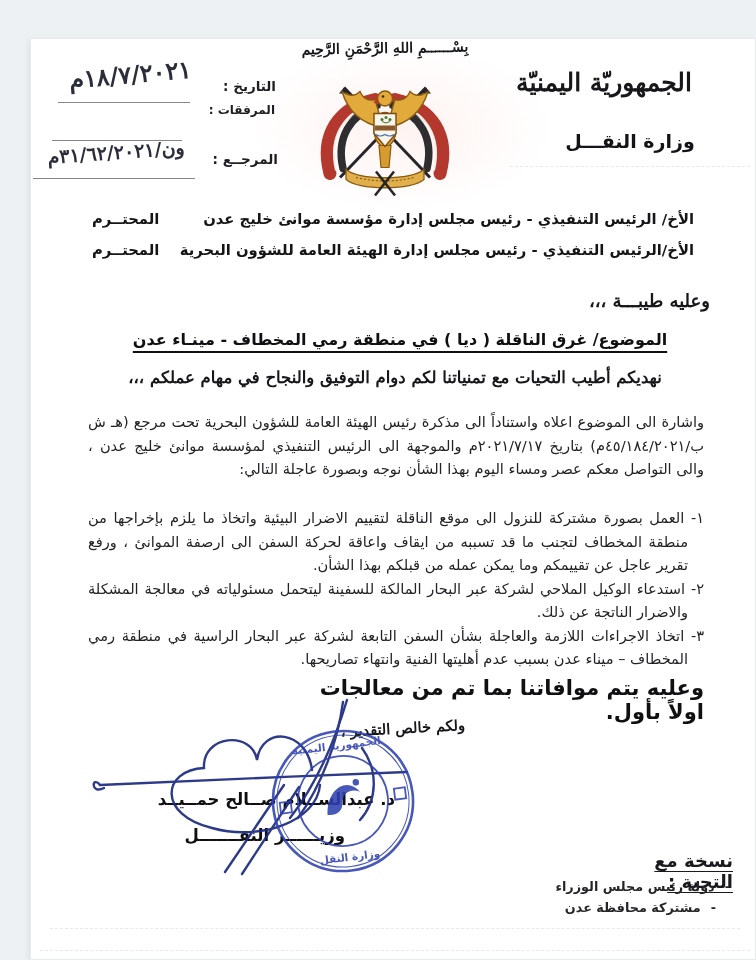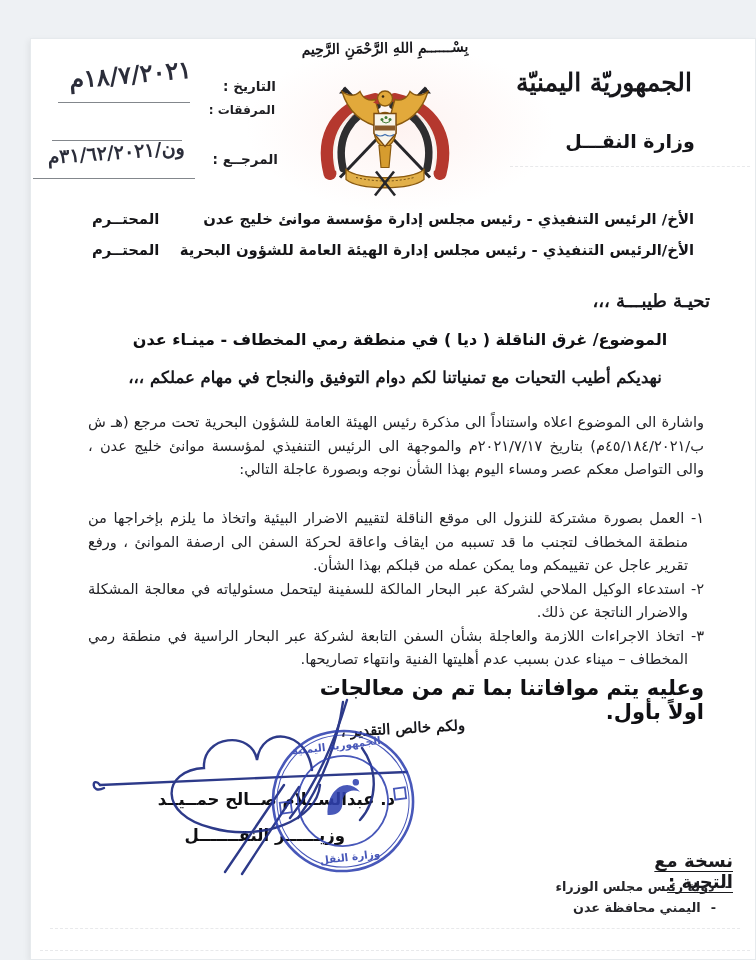--- a/index.html
+++ b/index.html
@@ -16,21 +16,21 @@
   .abs { position:absolute; }
   .ink { color:#1e1e22;text-align:right; }
   .bold { font-weight:bold; }
   .callig { font-family:"DejaVu Serif", serif; font-weight:bold; color:#17171b; }
   .hand { font-family:"DejaVu Serif", serif; font-weight:bold; color:#2b2d3a; }
   .center { text-align:center; }
   .justify { text-align:justify; text-align-last:right; }
   .body-text { font-size:14.6px; line-height:23.5px; color:#232327; }
   .uline { border-bottom:1.4px solid #83878c; height:1px; }
   .row { display:flex; justify-content:space-between; align-items:baseline; }
-  .subject { text-underline-offset:6px; text-decoration-thickness:1.5px; }
+  .subject { text-decoration:underline; text-underline-offset:6px; text-decoration-thickness:1.5px; }
   .hang { padding-right:16px; text-indent:-16px; }
   .scanline { border-top:1px dashed rgba(90,100,110,.14); }
   .cc-item { display:flex; gap:10px; font-weight:bold; font-size:12.8px; color:#26262a; line-height:21px; }
   svg { display:block; }
 </style>
 </head>
 <body>
 
 <div class="canvas">
   <div class="page">
@@ -97,21 +97,21 @@
 
     <div class="abs row bold" style="left:62px; top:172px; width:602px; font-size:14.8px; color:#151518;">
       <span>الأخ/ الرئيس التنفيذي - رئيس مجلس إدارة مؤسسة موانئ خليج عدن</span>
       <span>المحتــرم</span>
     </div>
     <div class="abs row bold" style="left:62px; top:203px; width:602px; font-size:14.8px; color:#151518;">
       <span>الأخ/الرئيس التنفيذي - رئيس مجلس إدارة الهيئة العامة للشؤون البحرية</span>
       <span>المحتــرم</span>
     </div>
 
-    <div class="abs callig" style="left:520px; top:252px; width:160px; font-size:18px;">تحيـة طيبـــة ،،،</div>
+    <div class="abs callig" style="left:520px; top:252px; width:160px; font-size:18px;">وعليه طيبـــة ،،،</div>
 
     <div class="abs bold center subject" style="left:75px; top:292px; width:590px; font-size:16px; color:#101013;">الموضوع/ غرق الناقلة ( ديا ) في منطقة رمي المخطاف - مينـاء عدن</div>
 
     <div class="abs callig center" style="left:55px; top:330px; width:620px; font-size:16.5px;">نهديكم أطيب التحيات مع تمنياتنا لكم دوام التوفيق والنجاح في مهام عملكم ،،،</div>
 
     <div class="abs justify body-text" style="left:58px; top:372px; width:616px;">واشارة الى الموضوع اعلاه واستناداً الى مذكرة رئيس الهيئة العامة للشؤون البحرية تحت مرجع (هـ ش ب/٤٥/١٨٤/٢٠٢١م) بتاريخ ٢٠٢١/٧/١٧م والموجهة الى الرئيس التنفيذي لمؤسسة موانئ خليج عدن ، والى التواصل معكم عصر ومساء اليوم بهذا الشأن نوجه وبصورة عاجلة التالي:</div>
 
     <div class="abs" style="left:58px; top:468px; width:616px;">
       <div class="justify body-text hang">١- العمل بصورة مشتركة للنزول الى موقع الناقلة لتقييم الاضرار البيئية واتخاذ ما يلزم بإخراجها من منطقة المخطاف لتجنب ما قد تسببه من ايقاف واعاقة لحركة السفن الى ارصفة الموانئ ، ورفع تقرير عاجل عن تقييمكم وما يمكن عمله من قبلكم بهذا الشأن.</div>
       <div class="justify body-text hang">٢- استدعاء الوكيل الملاحي لشركة عبر البحار المالكة للسفينة ليتحمل مسئولياته في معالجة المشكلة والاضرار الناتجة عن ذلك.</div>
@@ -155,20 +155,20 @@
     </div>
 
     <div class="abs bold" style="left:583px; top:812px; width:120px; font-size:18px; color:#1a1a1e; text-decoration:underline; text-underline-offset:4px;">نسخة مع التحية :</div>
     <div class="abs" style="left:500px; top:838px; width:200px;">
       <div class="cc-item">
         <span>-</span>
         <span>دولة رئيس مجلس الوزراء</span>
       </div>
       <div class="cc-item" style="padding-right:14px;">
         <span>-</span>
-        <span>اليمني محافظة عدن</span>
+        <span>مشتركة محافظة عدن</span>
       </div>
     </div>
 
     <div class="abs scanline" style="left:20px; top:890px; width:690px;"></div>
     <div class="abs scanline" style="left:10px; top:912px; width:710px;"></div>
   </div>
 </div>
 
 </body></html>

